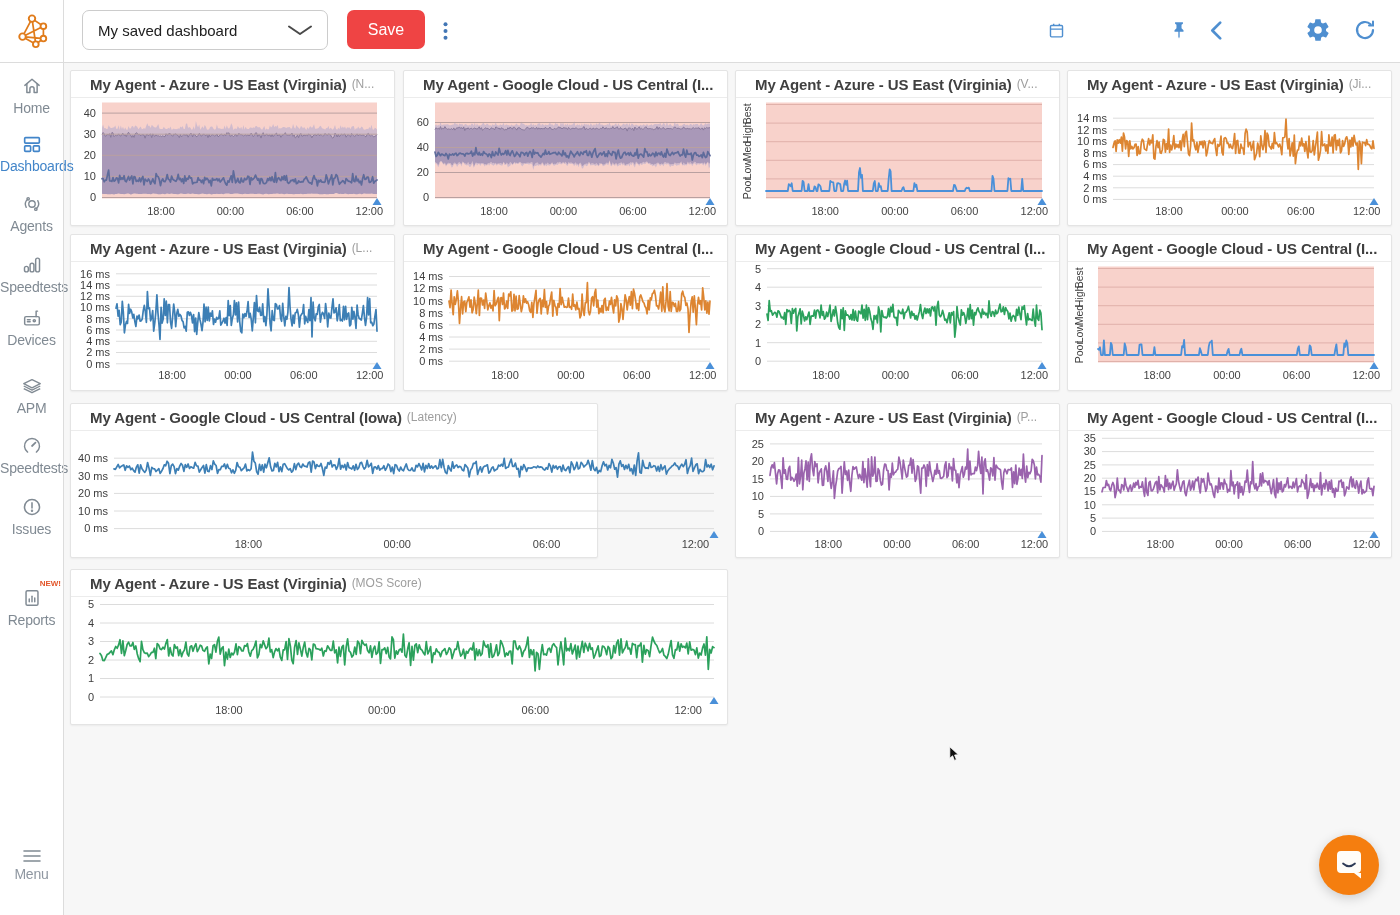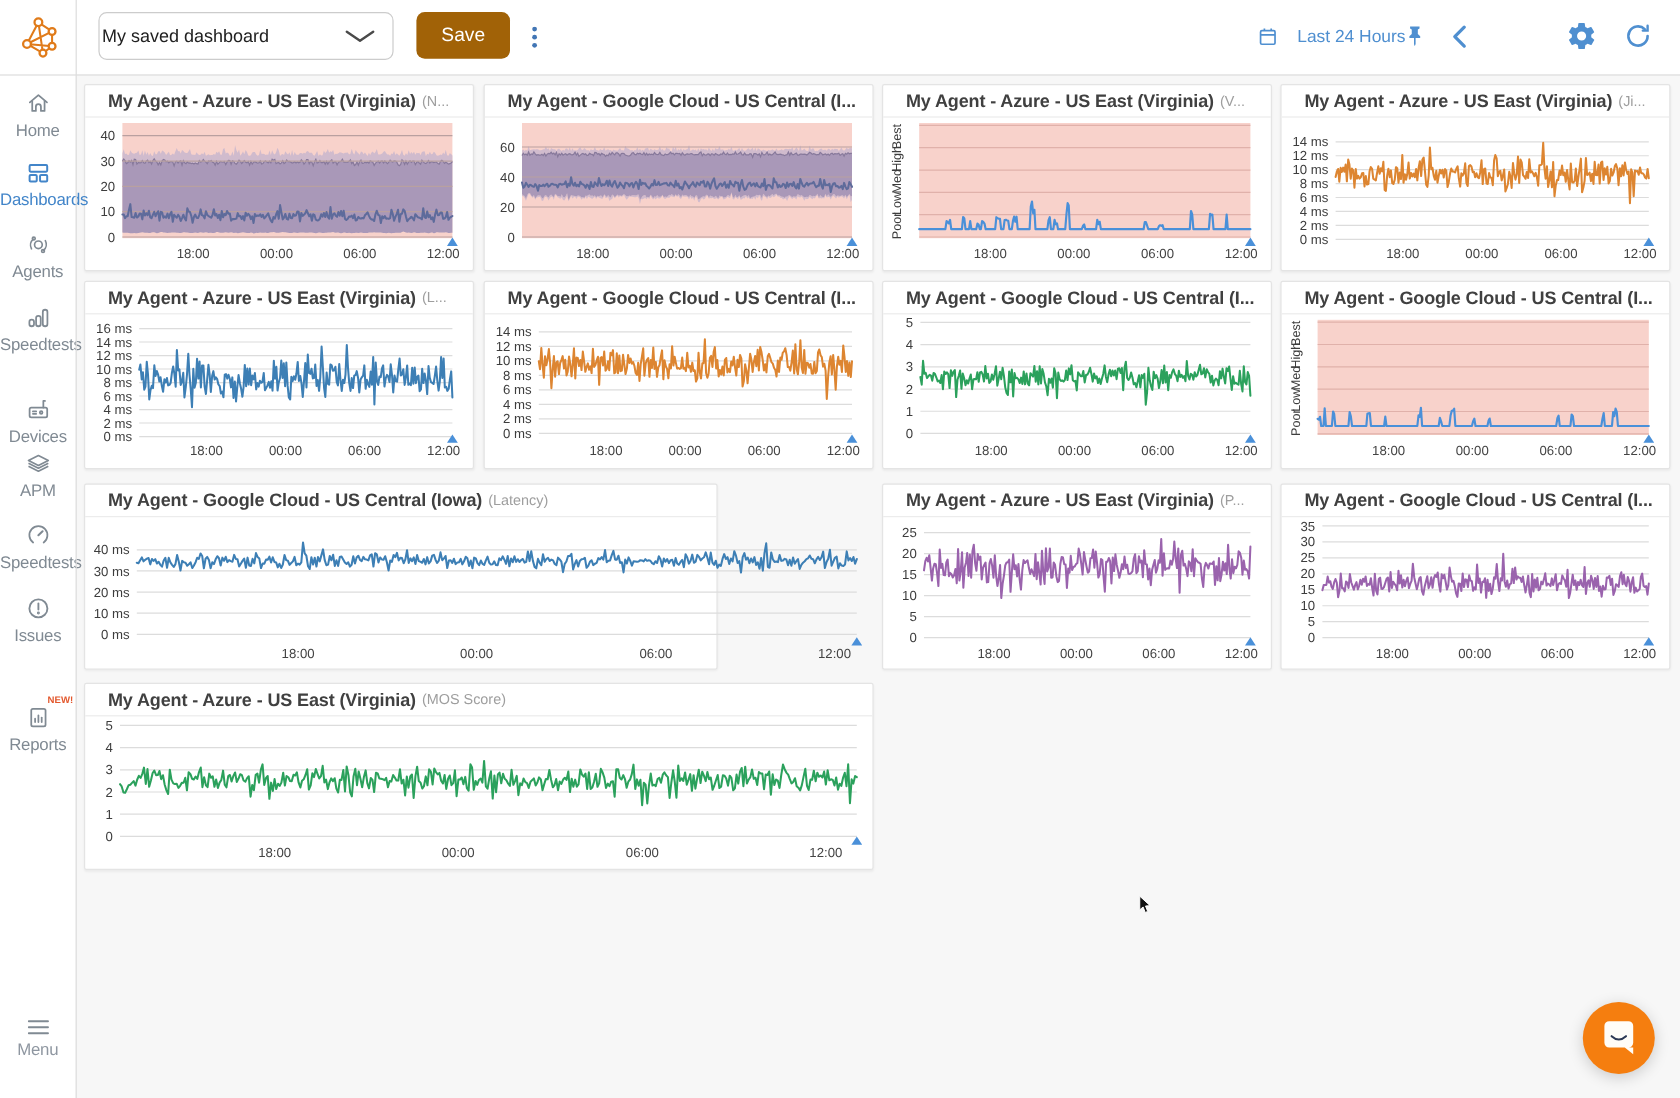--- a/index.html
+++ b/index.html
@@ -5,23 +5,23 @@
 body{font-family:"Liberation Sans",sans-serif;background:#f7f7f7;position:relative}
 .topbar{position:absolute;left:0;top:0;width:1400px;height:62px;background:#fff;z-index:2}
 .hline{position:absolute;left:0;top:62px;width:1400px;height:1px;background:#dcdcdc;z-index:5}
 .vline{position:absolute;left:63px;top:0;width:1px;height:915px;background:#dcdcdc;z-index:5}
 .sidebar{position:absolute;left:0;top:0;width:63px;height:915px;background:#fff;z-index:3}
 .logo{position:absolute;left:0;top:11px;width:63px;text-align:center}
 .sitem{position:absolute;left:0;width:63px;text-align:center}
 .sic{height:24px;display:flex;align-items:center;justify-content:center}
 .slab{font-size:14px;color:#8f97a1;margin-top:2px;letter-spacing:-0.2px}
 .newbadge{position:absolute;top:-7px;right:2px;color:#e3582d;font-size:8px;font-weight:bold}
-.dd{position:absolute;left:82px;top:10px;width:246px;height:40px;border:1px solid #cccccc;border-radius:7px;background:#fff;display:flex;align-items:center;justify-content:space-between;padding:0 14px 0 2px}
+.dd{position:absolute;left:82px;top:10px;width:246px;height:40px;border:1px solid #cccccc;border-radius:7px;background:#fff;display:flex;align-items:center;justify-content:space-between;padding:0 14px 0 15px}
 .dd span{font-size:15px;color:#212121}
-.savebtn{position:absolute;left:347px;top:10px;width:78px;height:39px;background:#a16207;border-radius:7px;color:#fff;font-size:16px;display:flex;align-items:center;justify-content:center}
+.savebtn{position:absolute;left:347px;top:10px;width:78px;height:39px;background:#ef4444;border-radius:7px;color:#fff;font-size:16px;display:flex;align-items:center;justify-content:center}
 .dots{position:absolute;left:443px;top:22px}
 .ticon{position:absolute}
 .trange{position:absolute;left:1081px;top:0;height:62px;display:flex;align-items:center;color:#4f8fd0;font-size:14.5px}
 .card{position:absolute;background:#fff;border:1px solid #e4e4e4;border-radius:2px;box-shadow:0 1px 2px rgba(0,0,0,0.05)}
 .ctitle{height:27px;border-bottom:1px solid #ececec;display:flex;align-items:center;padding-left:19px;white-space:nowrap;overflow:hidden}
 .t1{font-size:15px;font-weight:bold;color:#404040;letter-spacing:-0.1px}
 .t2{font-size:12px;color:#9e9e9e;margin-left:5px}
 .plot{display:block}
 svg text{font-family:"Liberation Sans",sans-serif}
 .intercom{position:absolute;left:1319px;top:835px;width:60px;height:60px;border-radius:50%;background:#f57e0f;display:flex;align-items:center;justify-content:center;box-shadow:0 3px 12px rgba(0,0,0,0.18);z-index:6}
@@ -39,21 +39,20 @@
   <div class="savebtn">Save</div>
   <div class="dots"><svg width="5" height="18" viewBox="0 0 5 18" fill="#4276b5">
         <circle cx="2.5" cy="2.2" r="2"></circle>
         <circle cx="2.5" cy="9" r="2"></circle>
         <circle cx="2.5" cy="15.8" r="2"></circle>
       </svg></div>
   <div class="ticon" style="left:1048px;top:22px"><svg width="17" height="17" viewBox="0 0 24 24" fill="none" stroke="#4f8fd0" stroke-width="2">
         <rect x="3.5" y="5" width="17" height="16" rx="1.5"></rect>
         <path d="M3.5 10 H20.5 M8 5 V2.5 M16 5 V2.5"></path>
       </svg></div>
-  <div class="trange">Last 24 Hours</div>
   <div class="ticon" style="left:1172px;top:21px"><svg width="14" height="18" viewBox="0 0 24 32" fill="#4f8fd0">
         <path d="M5 2 H19 V5 L16.5 6.5 V13 L20 16.5 V19 H13.2 V28 L12 31 L10.8 28 V19 H4 V16.5 L7.5 13 V6.5 L5 5 Z"></path>
       </svg></div>
   <div class="ticon" style="left:1209px;top:20px"><svg width="14" height="21" viewBox="0 0 13 20" fill="none" stroke="#4f8fd0" stroke-width="2.6" stroke-linecap="round" stroke-linejoin="round">
         <path d="M10.5 2.5 L3 10 L10.5 17.5"></path>
       </svg></div>
   <div class="ticon" style="left:1305px;top:17px"><svg width="26" height="26" viewBox="0 0 24 24" fill="#4f8fd0">
         <path d="M19.4 13c.04-.32.06-.65.06-1s-.02-.68-.07-1l2.1-1.65a.5.5 0 0 0 .12-.64l-2-3.46a.5.5 0 0 0-.6-.22l-2.49 1a7.3 7.3 0 0 0-1.7-.98l-.38-2.65A.49.49 0 0 0 14 2h-4a.49.49 0 0 0-.5.42l-.38 2.65c-.61.25-1.17.59-1.69.98l-2.49-1a.49.49 0 0 0-.6.22l-2 3.46c-.13.22-.07.49.12.64L4.57 11c-.04.32-.07.65-.07 1s.03.68.07 1l-2.11 1.65a.5.5 0 0 0-.12.64l2 3.46c.12.22.39.3.61.22l2.49-1c.52.4 1.08.73 1.69.98l.38 2.65c.04.24.25.42.5.42h4c.25 0 .46-.18.5-.42l.38-2.65a7.1 7.1 0 0 0 1.69-.98l2.49 1c.23.09.49 0 .61-.22l2-3.46a.5.5 0 0 0-.12-.64L19.4 13zM12 15.5a3.5 3.5 0 1 1 0-7 3.5 3.5 0 0 1 0 7z"></path>
       </svg></div>
   <div class="ticon" style="left:1353px;top:18px"><svg width="24" height="24" viewBox="0 0 24 24" fill="none" stroke="#4f8fd0" stroke-width="2.2" stroke-linecap="round">
@@ -104,21 +103,21 @@
     <div class="sitem" style="top:253px">
       <div class="sic">
         <svg width="22" height="22" viewBox="0 0 24 24" fill="none" stroke="#808a93" stroke-width="1.6">
           <rect x="3.8" y="13.5" width="4.2" height="6" rx="2.1"></rect>
           <rect x="9.9" y="10" width="4.2" height="9.5" rx="2.1"></rect>
           <rect x="16" y="4.5" width="4.2" height="15" rx="2.1"></rect>
         </svg>
       </div>
       <div class="slab" style="color:#808a93">Speedtests</div>
     </div>
-    <div class="sitem" style="top:329px">
+    <div class="sitem" style="top:306px">
       <div class="sic">
         <svg width="22" height="22" viewBox="0 0 24 24" fill="none" stroke="#808a93" stroke-width="1.6" stroke-linecap="round">
           <rect x="4" y="10.5" width="16" height="9" rx="1.5"></rect>
           <path d="M16.5 10.5 V4.5 M16.5 4.5 h1.5"></path>
           <path d="M7 14 H10 M7 16.2 H10"></path>
           <circle cx="14.5" cy="15" r="1.2"></circle>
         </svg>
       </div>
       <div class="slab" style="color:#808a93">Devices</div>
     </div>

